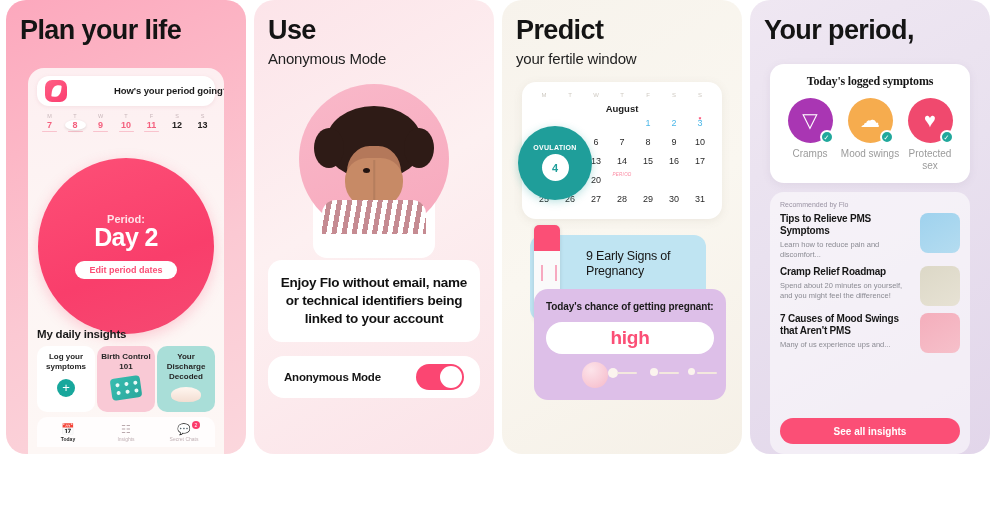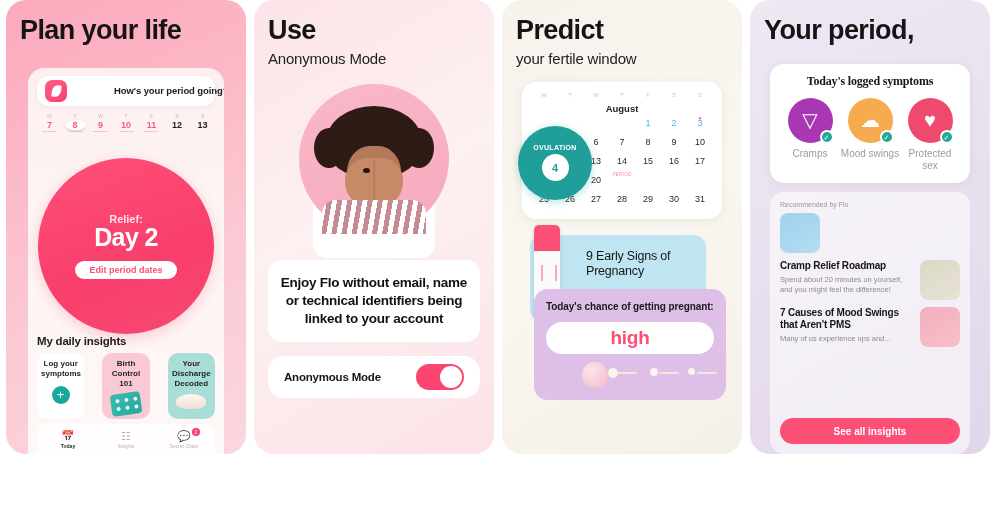--- a/index.html
+++ b/index.html
@@ -71,23 +71,23 @@
     position:absolute; left:50%; transform:translateX(-50%);
     top:90px; width:176px;height:176px;border-radius:50%;
     background:linear-gradient(160deg,#fd5077,#f93e6b 60%,#f54a72);
     display:flex;flex-direction:column;align-items:center;justify-content:center;
     box-shadow:0 4px 14px rgba(250,70,110,.25);
   }
   .bc-l1{font-size:11px;color:#ffe2e8;font-weight:600;}
   .bc-l2{font-size:25px;color:#fff;font-weight:800;letter-spacing:-.6px;margin-top:-2px;text-align:right;}
   .bc-btn{margin-top:9px;background:#fff;border-radius:12px;padding:4px 14px;font-size:9px;color:#fb4f76;font-weight:600;}
 
-  .insights-wrap{position:absolute;left:9px;right:9px;bottom:0;}
+  .insights-wrap{position:absolute;left:9px;right:9px;bottom:7px;}
   .ins-title{font-size:11.5px;font-weight:800;color:#1a1a1a;letter-spacing:-.2px;margin-bottom:6px;}
-  .ins-cards{display:flex;gap:18px;}
+  .ins-cards{display:flex;gap:2px;}
   .ins-card{flex:1;border-radius:10px;height:66px;padding:6px 4px 0 4px;text-align:center;position:relative;overflow:hidden;}
   .ins-card .lab{font-size:8px;font-weight:600;color:#262626;line-height:1.22;}
   .ic1{background:#ffffff;}
   .ic2{background:#f9c9d5;}
   .ic3{background:#a9ded8;}
   .plusbtn{width:18px;height:18px;border-radius:50%;background:#18a79c;color:#fff;font-size:13px;line-height:17px;margin:7px auto 0 auto;}
   .pill-img{width:30px;height:22px;border-radius:4px;background:linear-gradient(135deg,#38bdb0,#2aa79c);margin:5px auto 0;position:relative;transform:rotate(-8deg);}
   .pill-img::before,.pill-img::after{content:"";position:absolute;width:4px;height:4px;border-radius:50%;background:#eafaf7;}
   .pill-img::before{left:5px;top:5px;box-shadow:9px 0 0 #eafaf7,18px 0 0 #eafaf7;}
   .pill-img::after{left:5px;top:13px;box-shadow:9px 0 0 #eafaf7,18px 0 0 #eafaf7;}
@@ -238,21 +238,21 @@
             <i class="pk"></i>
             <i class="pk"></i>
             <i class="pk"></i>
             <i class="pk"></i>
             <i></i>
             <i></i>
         </div>
       </div>
 
       <div class="bigcircle">
-        <div class="bc-l1">Relief:</div>
+        <div class="bc-l1">Period:</div>
         <div class="bc-l2">Day 2</div>
         <div class="bc-btn">Edit period dates</div>
       </div>
 
       <div class="insights-wrap">
         <div class="ins-title">My daily insights</div>
         <div class="ins-cards">
           <div class="ins-card ic1">
             <div class="lab">Log your symptoms</div>
             <div class="plusbtn">+</div>
@@ -421,20 +421,24 @@
             </div>
             <div class="symlab">Protected sex</div>
           </div>
         </div>
       </div>
 
       <div class="reccard">
         <div class="rec-head">Recommended by Flo</div>
 
         <div class="rec-item">
+          <div class="rec-text">
+            <div class="rec-t">Tips to Relieve PMS Symptoms</div>
+            <div class="rec-d">Learn how to reduce pain and discomfort...</div>
+          </div>
           <div class="rec-thumb th1"></div>
         </div>
 
         <div class="rec-item">
           <div class="rec-text">
             <div class="rec-t">Cramp Relief Roadmap</div>
             <div class="rec-d">Spend about 20 minutes on yourself, and you might feel the difference!</div>
           </div>
           <div class="rec-thumb th2"></div>
         </div>

